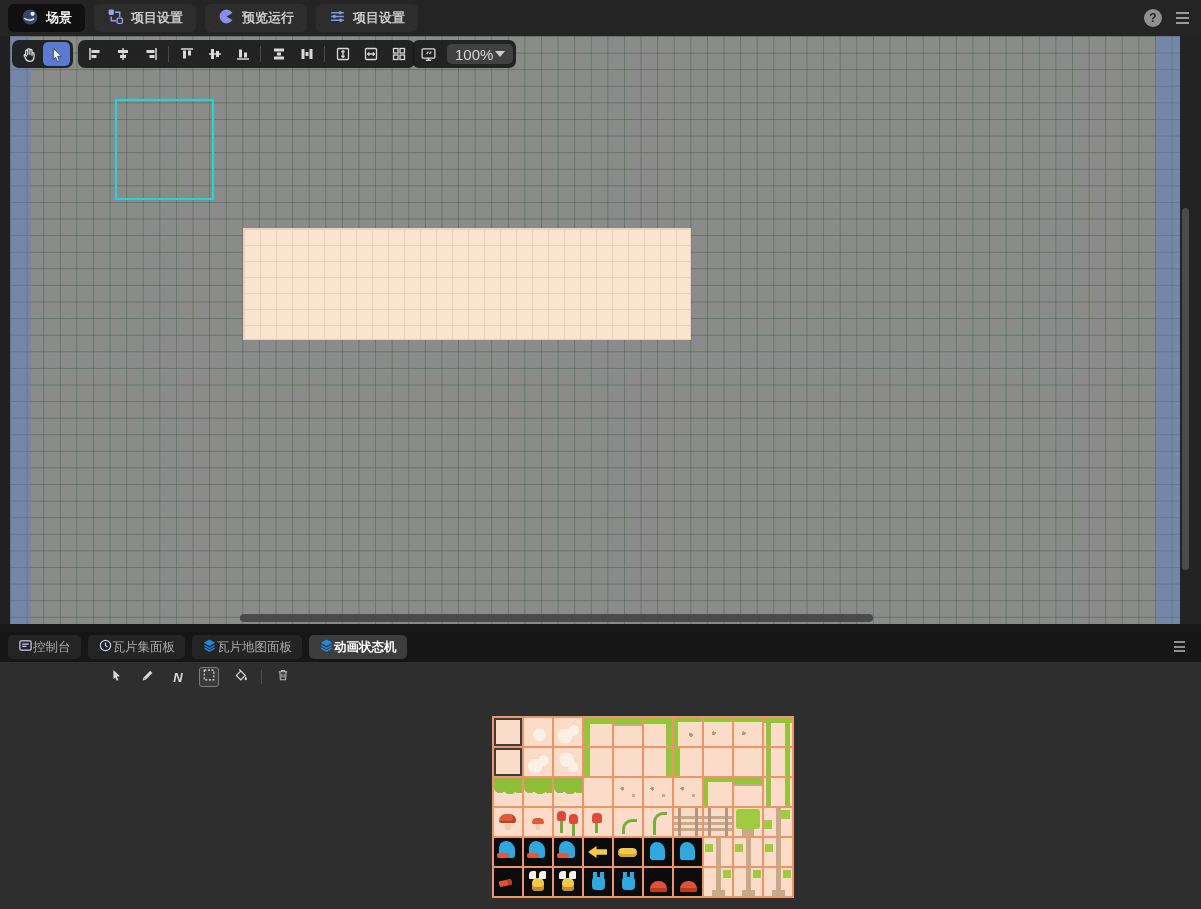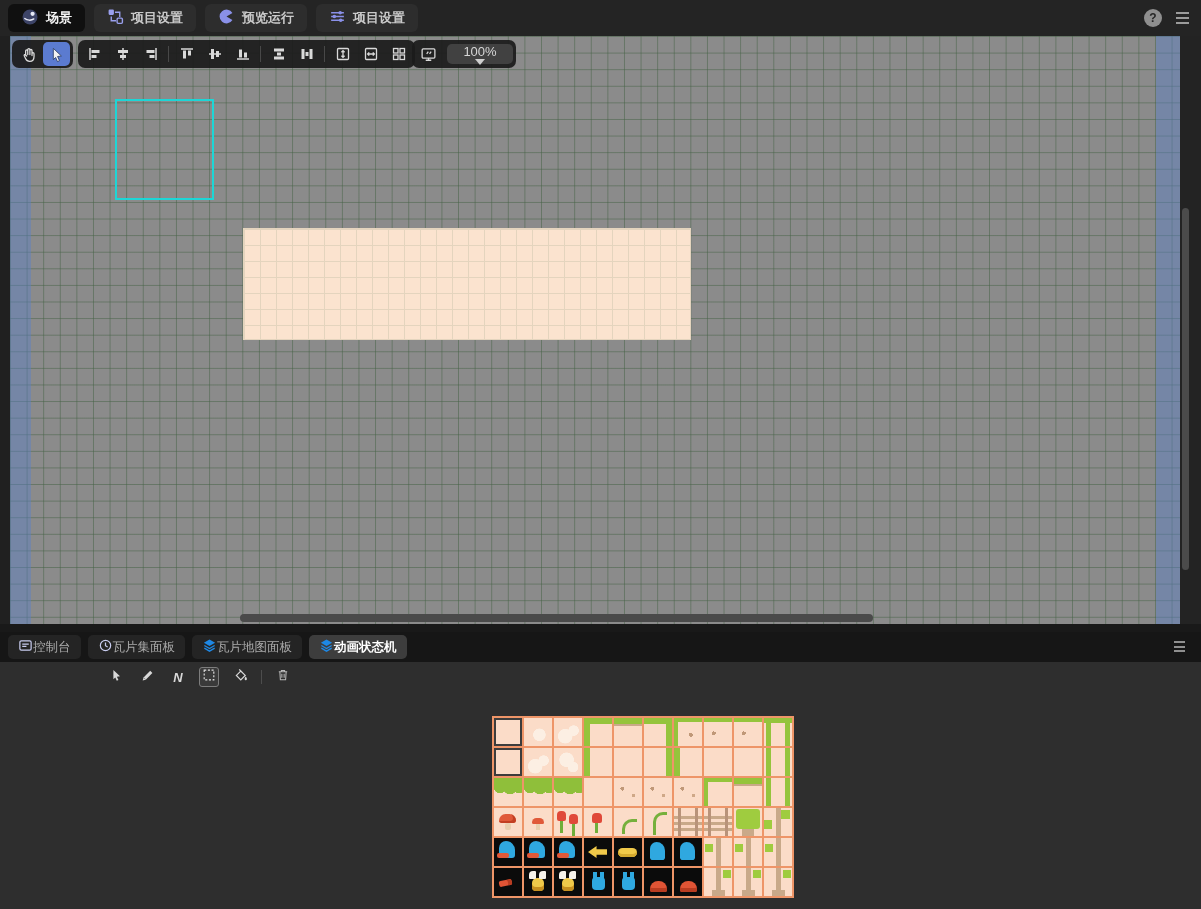--- a/index.html
+++ b/index.html
@@ -40,21 +40,21 @@
 
   
   .tb-group { position:absolute; top:4px; height:28px; display:flex; align-items:center; gap:1px;
               padding:2px 3px; background:rgba(27,27,27,.93); border-radius:7px; }
   .tb-g1 { left:12px; } .tb-g2 { left:78px; } .tb-g3 { left:412px; }
   .tb-btn { width:27px; height:24px; border-radius:5px; display:flex; align-items:center; justify-content:center; }
   .tb-btn.active { background:#5b7bd0; }
   .tb-sep { width:1px; height:16px; background:#484848; margin:0 3px; }
   .tb-btn svg { display:block; }
   .zoom-select { display:flex; align-items:center; justify-content:space-between; width:66px; height:20px;
-                 margin-left:4px; padding:0 8px; background:#414141; border-radius:5px; color:#d6d6d6; font-size:13px;flex-direction:column; }
+                 margin-left:4px; padding:0 8px; background:#414141; border-radius:5px; color:#d6d6d6; font-size:15px; }
   .caret-down { width:0; height:0; border-left:5px solid transparent; border-right:5px solid transparent; border-top:6px solid #cfcfcf; }
 
   
   .bottom-panel { position:absolute; left:0; top:632px; width:1201px; height:277px; background:#2e2e2e; }
   .bp-tabbar { position:absolute; left:0; top:0; width:100%; height:30px; background:#161616; }
   .bp-tabs { position:absolute; left:8px; top:3px; display:flex; gap:7px; }
   .bp-tab { display:flex; align-items:center; height:24px; padding:0 10px; border-radius:5px;
             background:#242424; color:#ababab; font-size:12.5px; }
   .bp-tab.active { background:#3d3d3d; color:#ffffff; font-weight:700; }
   .bp-burger { position:absolute; right:16px; top:9px; display:flex; flex-direction:column; gap:2.5px; }

